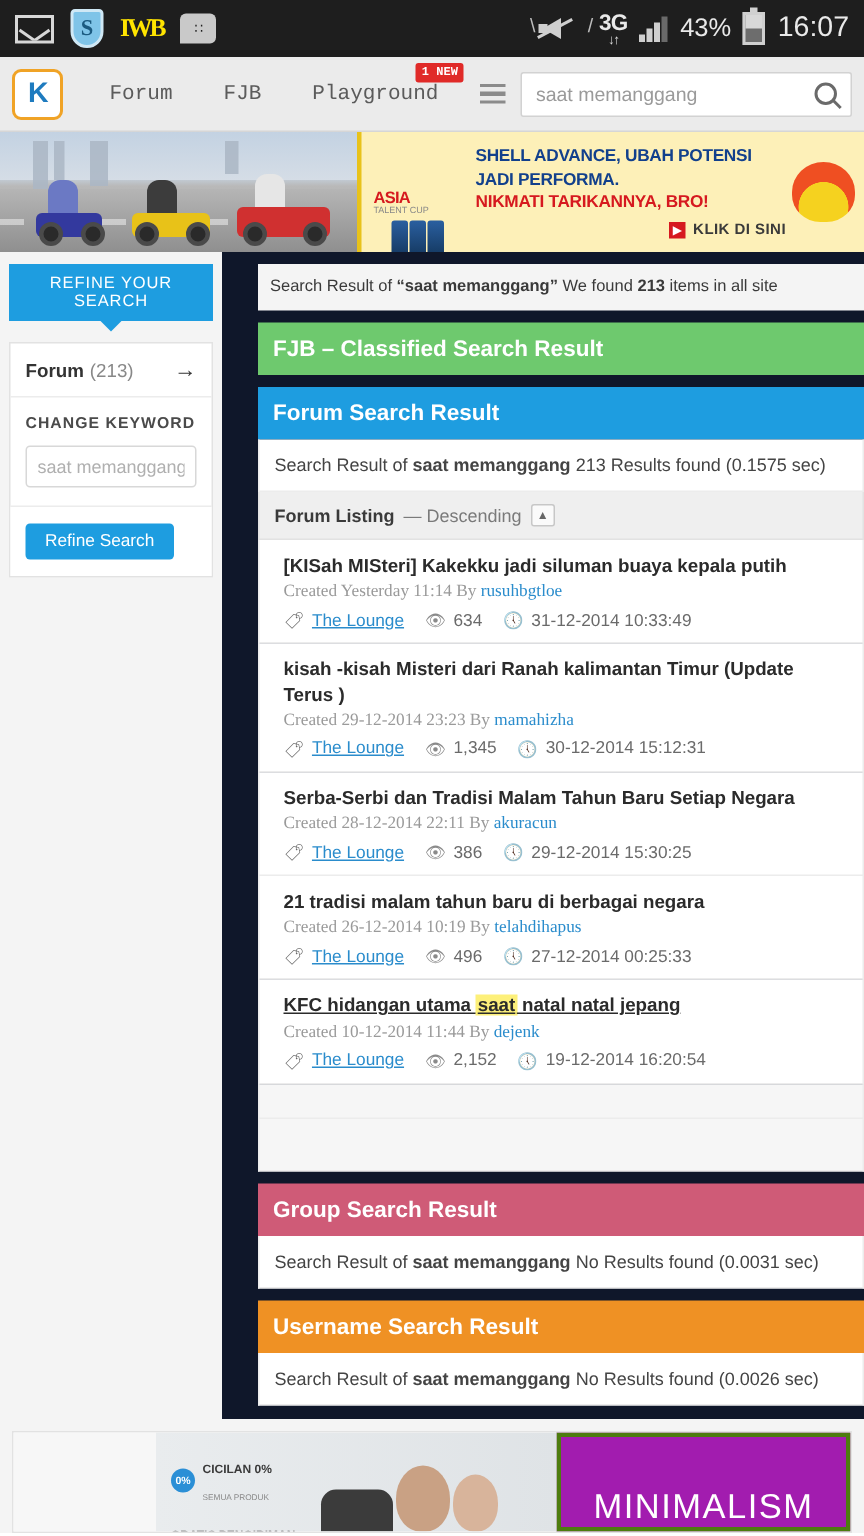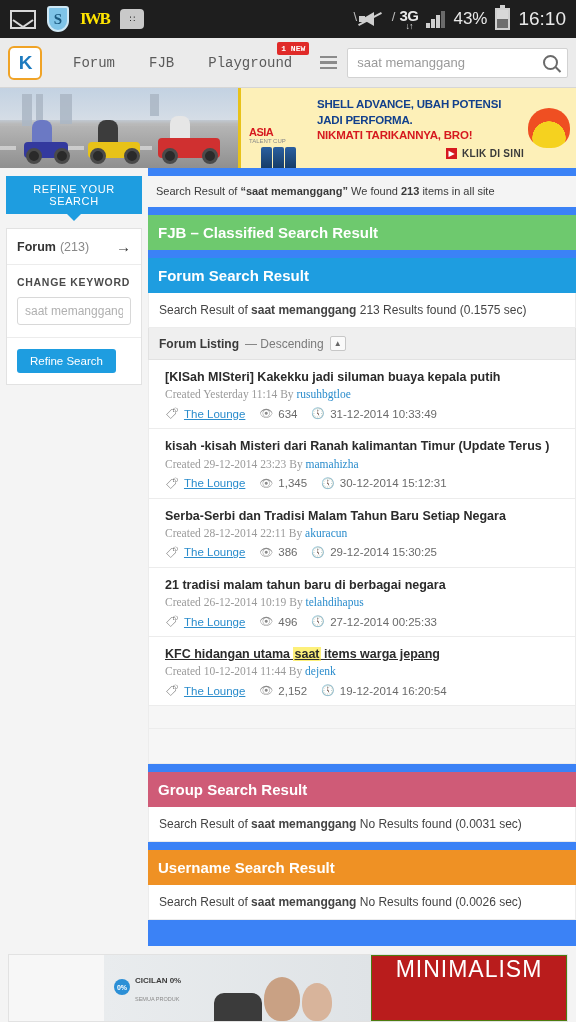--- a/index.html
+++ b/index.html
@@ -125,21 +125,21 @@
   .ad-text { margin-left: 10px; flex:1; }
   .ad-l1 { font-size: 11.5px; font-weight: bold; color:#12408c; line-height:1.35; letter-spacing:-0.2px;}
   .ad-l3 { font-size: 11.5px; font-weight: bold; color:#d6191f; line-height:1.35; letter-spacing:-0.2px;}
   .klik { display:flex; align-items:center; gap:5px; justify-content:flex-end; margin-top:4px;}
   .klik .sq { width:11px; height:11px; background:#d6191f; color:#fff; font-size:8px; display:flex;align-items:center;justify-content:center;}
   .klik .lbl { font-size: 10px; font-weight:bold; color:#3a3a3a; letter-spacing:0.3px;}
   .shell-pecten { width:42px; height:40px; flex:none; margin:0 6px 0 4px; border-radius:50% 50% 45% 45%;
     background: radial-gradient(circle at 50% 75%, #f5d21f 0 45%, #ef4f22 46% 100%); position:relative;}
 
   
-  .pagebody { display:flex; background:#3b82f6; height: 778px; }
+  .pagebody { display:flex; background:#0f172a; height: 778px; gap: 24px; }
   .sidebar { width: 148px; flex:none; background:#f4f4f4; padding-top: 8px;}
   .refine-tab-wrap { position:relative; padding: 0 6px; }
   .refine-tab {
     background:#1e9de0; color:#fff; font-size: 11px; letter-spacing:0.6px;
     text-align:center; padding: 7px 4px; font-weight:normal;
   }
   .refine-tab-wrap:after {
     content:""; position:absolute; left: 50%; margin-left:-7px; bottom:-7px;
     border-left:7px solid transparent; border-right:7px solid transparent; border-top:7px solid #1e9de0;
   }
@@ -222,22 +222,22 @@
   .bb-promo { position:absolute; left:10px; top:14px; }
   .bb-promo .row { display:flex; align-items:center; gap:5px; margin-bottom:8px;}
   .bb-promo .circ { width:16px; height:16px; border-radius:50%; background:#2b8fd6; color:#fff;
     font-size:7px; display:flex; align-items:center; justify-content:center; font-weight:bold;}
   .bb-promo .t1 { font-size: 8px; font-weight:bold; color:#3a3a3a; line-height:1.1;}
   .bb-promo .t2 { font-size: 5.5px; color:#8a8a8a; line-height:1.1;}
   .bb-people { position:absolute; left:150px; bottom:0; display:flex; align-items:flex-end; gap:2px;}
   .bb-people .head { width:36px; height:44px; background:#c9a184; border-radius:50% 50% 45% 45%;}
   .bb-people .head.f { width:30px; height:38px; background:#d8b49b; }
   .bb-people .body { width:48px; height:28px; background:#3b3b3b; border-radius:10px 10px 0 0; margin-left:-40px;}
-  .bb-right { width: 196px; background:#b91c1c; display:flex; align-items:flex-start; justify-content:center;
-    border:1px solid #4d7c0f; }
+  .bb-right { width: 196px; background:#a21caf; display:flex; align-items:flex-end; justify-content:center;
+    border:3px solid #4d7c0f; }
   .bb-right .mini { font-size: 23px; color:#fff; letter-spacing: 1px; font-family:"Liberation Sans",sans-serif; font-weight:300;}
 </style>
 </head>
 <body>
 
 <div class="screen">
 
   <div class="statusbar">
     <div class="sb-left">
       <span class="sb-ico">
@@ -268,21 +268,21 @@
       <span class="ico-bars">
           <i></i>
           <i></i>
           <i></i>
           <i></i>
         </span>
       <span class="sb-pct">43%</span>
       <span class="ico-batt">
           <span class="fill"></span>
         </span>
-      <span class="sb-time">16:10</span>
+      <span class="sb-time">16:07</span>
     </div>
   </div>
 
   <div class="appbar">
     <div class="logo">
       <span class="k">K</span>
     </div>
     <div class="navlinks">
       <div class="navlink">
         <span>Forum</span>
@@ -455,21 +455,21 @@
             <span class="tag-ico">🏷</span>
             <a href="#" class="cat">The Lounge</a>
             <span class="eye">👁</span>
             <span class="views">496</span>
             <span class="clk">🕔</span>
             <span class="date">27-12-2014 00:25:33</span>
           </div>
         </div>
 
         <div class="thread">
-          <div class="th-title link"><span>KFC hidangan utama </span><mark>saat</mark><span> items warga jepang</span></div>
+          <div class="th-title link"><span>KFC hidangan utama </span><mark>saat</mark><span> natal natal jepang</span></div>
           <div class="th-meta">
             <span>Created 10-12-2014 11:44 By </span><a href="#">dejenk</a>
           </div>
           <div class="th-foot">
             <span class="tag-ico">🏷</span>
             <a href="#" class="cat">The Lounge</a>
             <span class="eye">👁</span>
             <span class="views">2,152</span>
             <span class="clk">🕔</span>
             <span class="date">19-12-2014 16:20:54</span>

